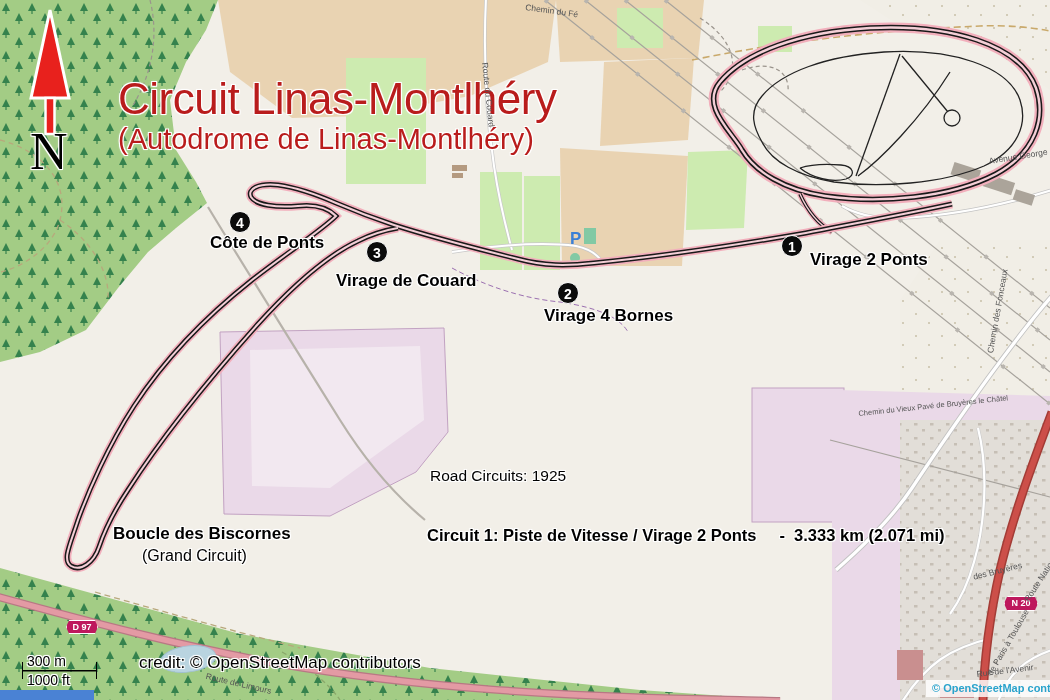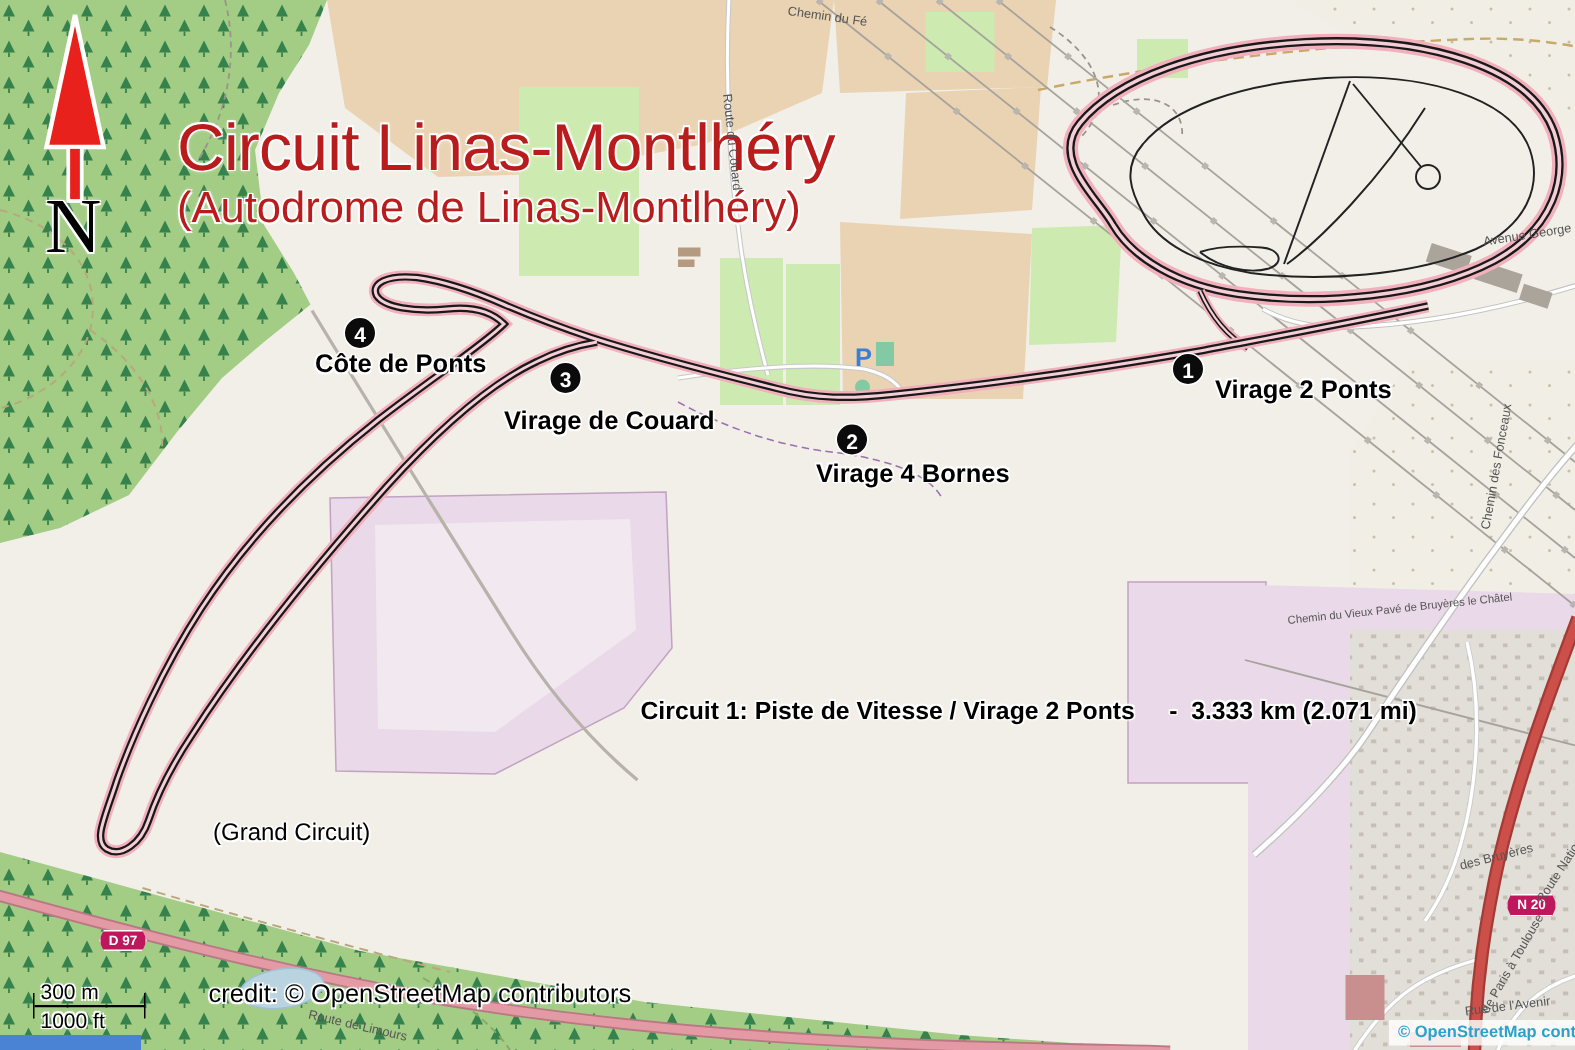--- a/index.html
+++ b/index.html
@@ -215,23 +215,25 @@
 
   <div class="mk mk1">1</div>
   <div class="mk mk2">2</div>
   <div class="mk mk3">3</div>
   <div class="mk mk4">4</div>
   <div class="mklbl lbl1 halo">Virage 2 Ponts</div>
   <div class="mklbl lbl2 halo">Virage 4 Bornes</div>
   <div class="mklbl lbl3 halo">Virage de Couard</div>
   <div class="mklbl lbl4 halo">Côte de Ponts</div>
 
+  <div class="boucle halo">Boucle des Biscornes</div>
   <div class="boucle-sub halo">(Grand Circuit)</div>
 
   <div class="info">
+    <div class="i-r halo">Road Circuits: 1925</div>
     <div class="i-b halo">Circuit 1: Piste de Vitesse / Virage 2 Ponts     -  3.333 km (2.071 mi)</div>
     
     
     
     
     
     
   </div>
 
   <div class="sc-m halo">300 m</div>

